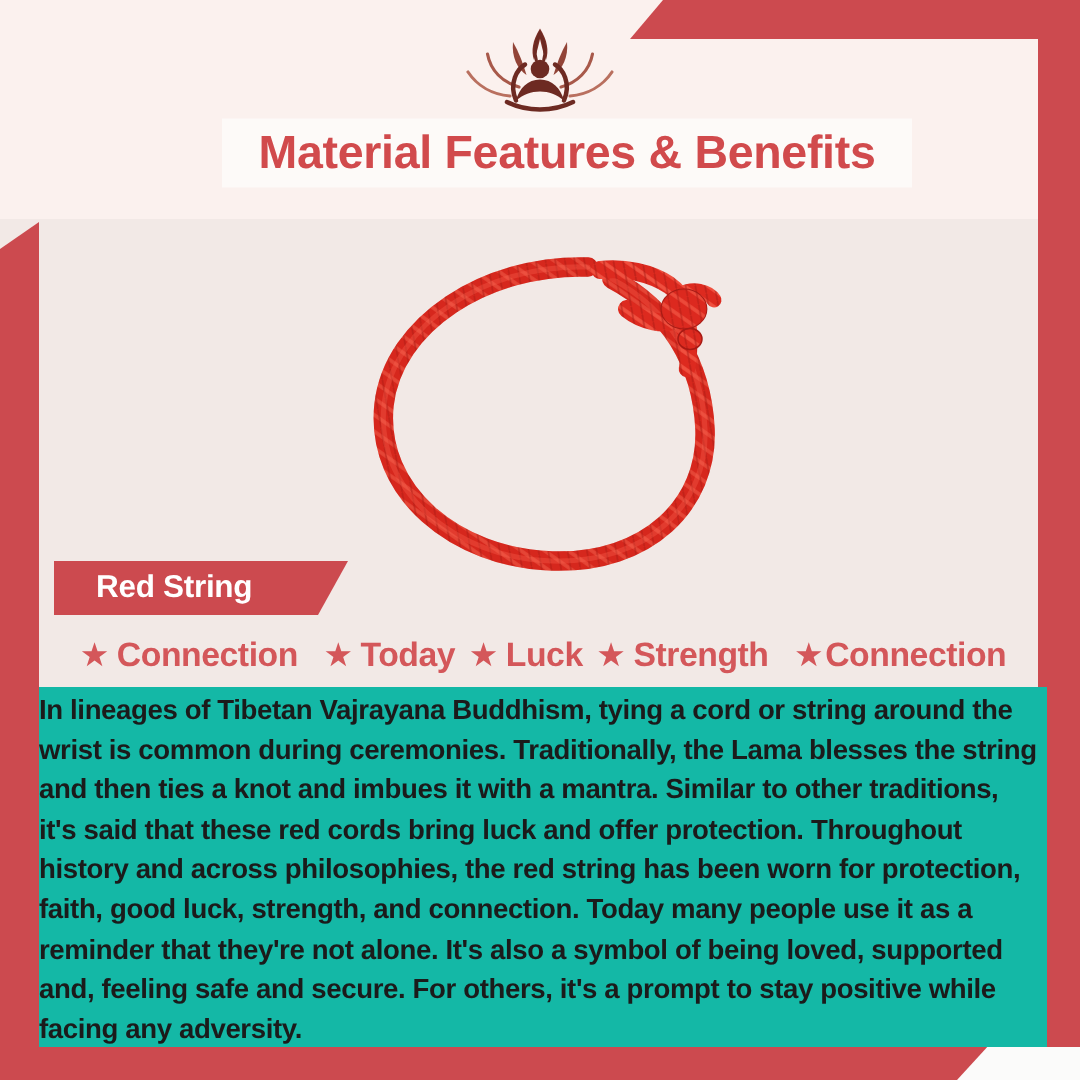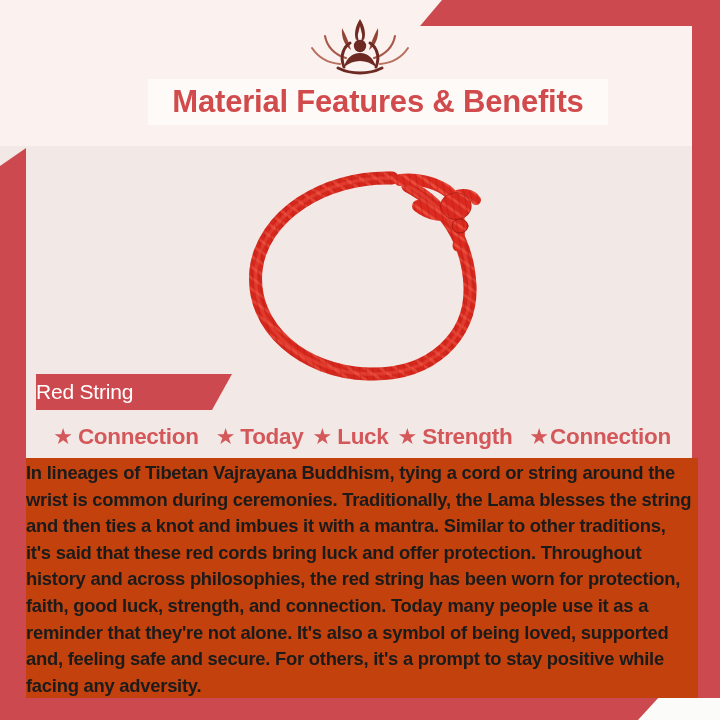--- a/index.html
+++ b/index.html
@@ -53,42 +53,42 @@
   
   .bracelet{position:absolute;left:232px;top:160px;width:270px;height:228px;}
 
   
   .tag{
     position:absolute;left:36px;top:374px;width:196px;height:36px;
     background:#cc4a4f;clip-path:polygon(0 0,100% 0,calc(100% - 20px) 100%,0 100%);
     display:flex;align-items:center;
   }
   .tag-text{
-    color:#fff;font-size:21px;font-weight:normal;
+    color:#fff;font-size:21px;font-weight:bold;padding-left:28px;
     font-family:"Liberation Sans", sans-serif;letter-spacing:-0.2px;
   }
 
   
   .features{
     position:absolute;left:26px;top:420px;width:672px;height:34px;
     display:flex;align-items:center;justify-content:center;gap:0;
   }
   .feature{display:flex;align-items:center;white-space:nowrap;}
   .feature .star{color:#d4575a;font-size:22px;line-height:1;margin-right:5px;}
   .feature .flabel{
     color:#d4575a;font-size:22.5px;font-weight:bold;
     font-family:"Liberation Sans", sans-serif;letter-spacing:-0.3px;
   }
   .fgap-wide{width:17px;}
   .fgap-narrow{width:9px;}
 
   
   .body-panel{
     position:absolute;left:26px;top:458px;width:672px;height:240px;
-    background:#c2410c;
+    background:#14b8a6;
   }
   .body-text{
     position:absolute;left:0;top:2px;width:666px;
     font-size:18.4px;font-weight:bold;color:#1b1b1b;
     line-height:26.6px;letter-spacing:-0.25px;
     font-family:"Liberation Sans", sans-serif;
     text-align:left;
   }
 </style>
 </head>

